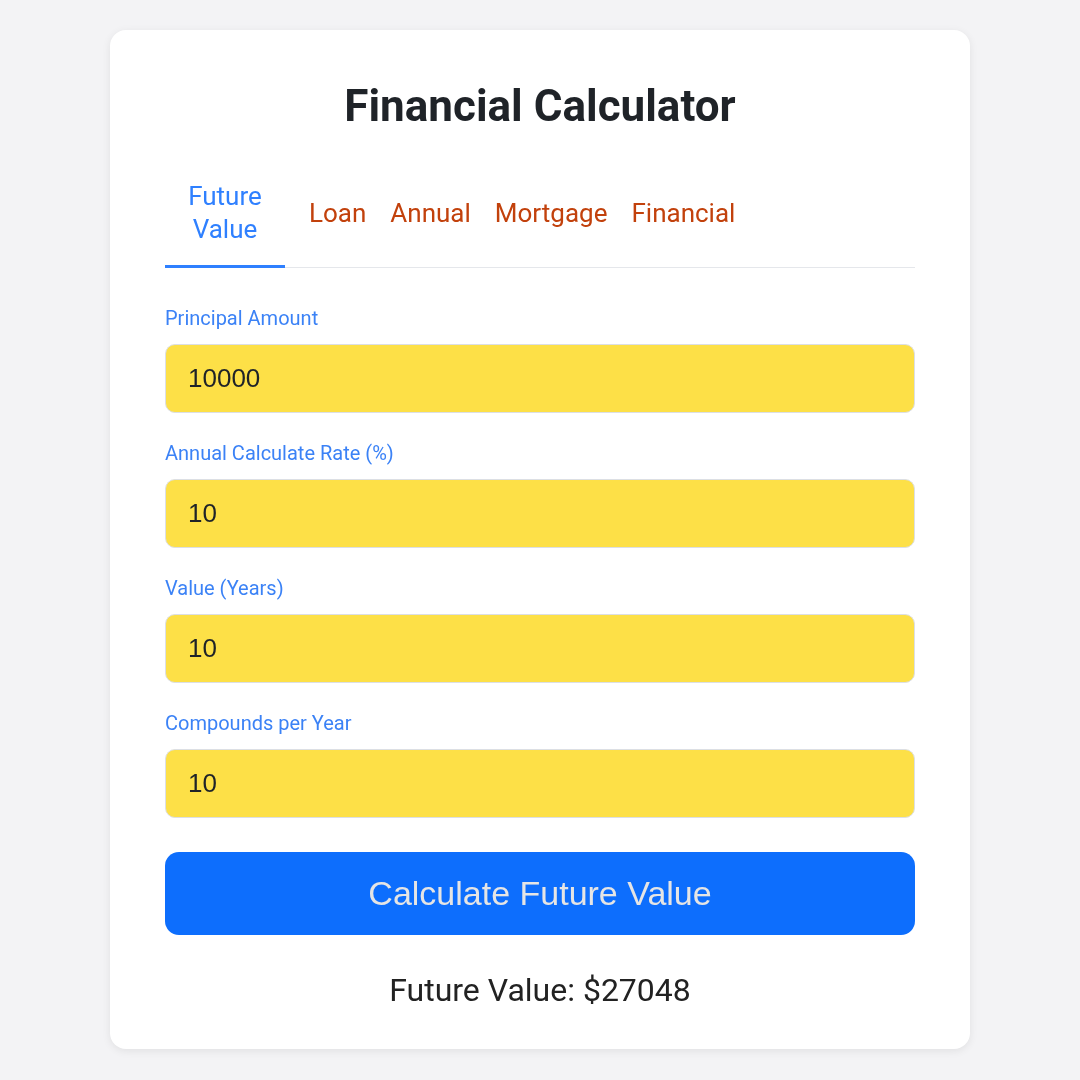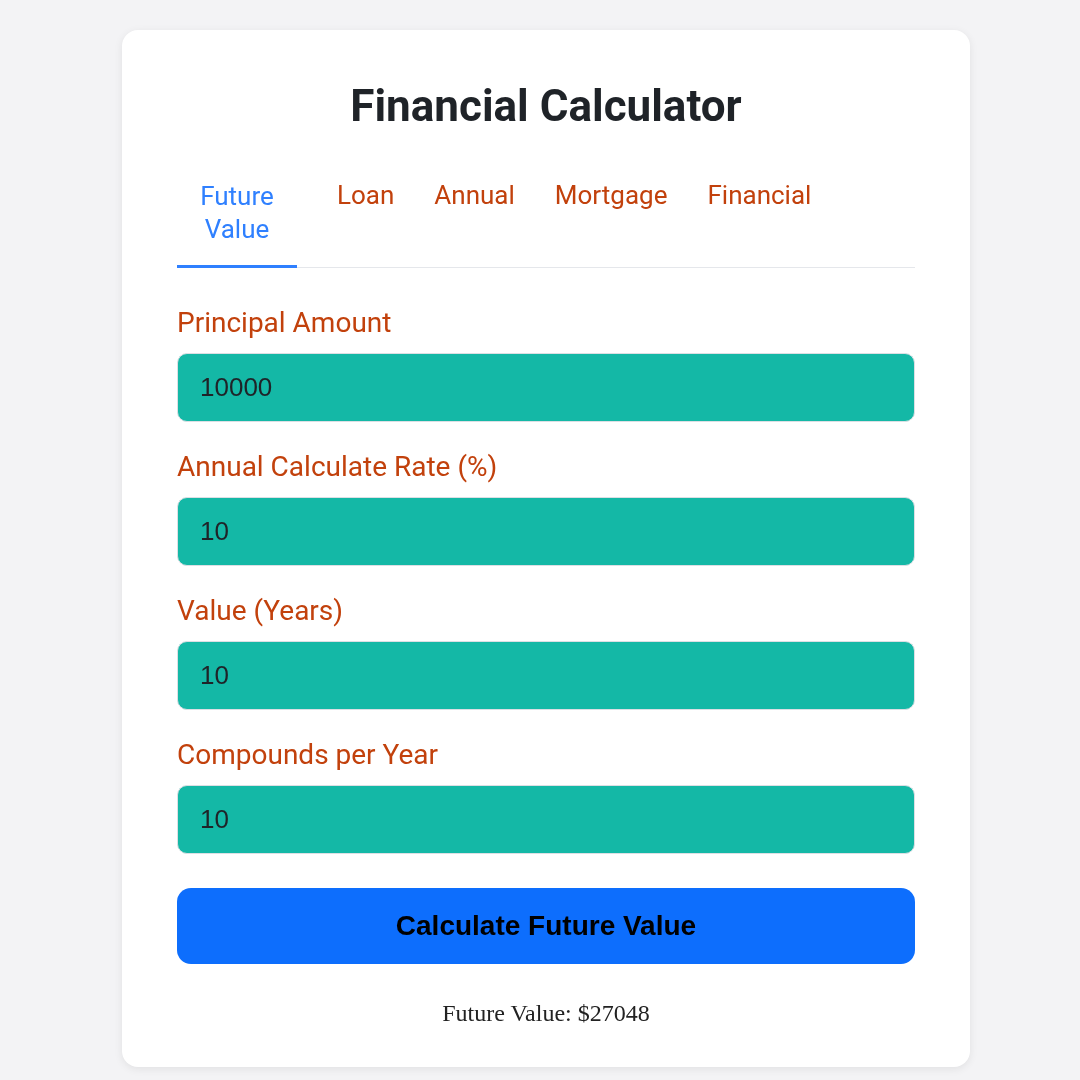--- a/index.html
+++ b/index.html
@@ -12,34 +12,34 @@
       background: #f3f3f5;
       width: 1080px;
       height: 1080px;
       padding: 30px 110px;
     }
     .card {
       background: #ffffff;
       border-radius: 16px;
       box-shadow: 0 2px 8px rgba(0,0,0,0.08);
       padding: 50px 55px 40px 55px;
-      margin-left: 12px;
     }
     .title {
       text-align: center;
       font-size: 44px;
       font-weight: 700;
       color: #1f2328;
       margin-bottom: 48px;
     }
     .tabs {
       display: flex;
       border-bottom: 1px solid #e5e7eb;
-      gap: 40px;
+      gap: 24px;
       margin-bottom: 38px;
+      align-items: center;
     }
     .tab {
       font-size: 26px;
       color: #c2410c;
       padding-bottom: 22px;
       cursor: pointer;
       text-align: center;
       position: relative;
     }
     .tab.active {
@@ -56,52 +56,51 @@
     }
     .tab-fv {
       width: 120px;
       line-height: 1.25;
     }
     .field {
       margin-bottom: 28px;
     }
     .field-label {
       display: block;
-      font-size: 28px;
-      color: #c2410c;
+      font-size: 20px;
+      color: #3b82f6;
       margin-bottom: 14px;
     }
     .field-input {
       width: 100%;
       font-size: 26px;
       color: #1f2328;
       padding: 18px 22px;
       border: 1px solid #dcdfe4;
       border-radius: 10px;
       outline: none;
-      background: #14b8a6;
+      background: #fde047;
     }
     .calc-button {
       width: 100%;
       background: #0d6efd;
-      color: #000000;
-      font-size: 28px;
-      font-weight: 700;
+      color: #e5e5e5;
+      font-size: 34px;
+      font-weight: 400;
       border: none;
       border-radius: 14px;
       padding: 22px 0;
       cursor: pointer;
       margin-top: 6px;
       margin-bottom: 36px;
     }
     .result {
       text-align: center;
-      font-size: 24px;
+      font-size: 32px;
       color: #222;
-      font-family: Liberation Serif, serif;
     }
   </style>
 </head>
 <body>
 
 <div class="card">
   <h1 class="title">Financial Calculator</h1>
 
   <div class="tabs">
     <div class="tab tab-fv active">Future Value</div>

